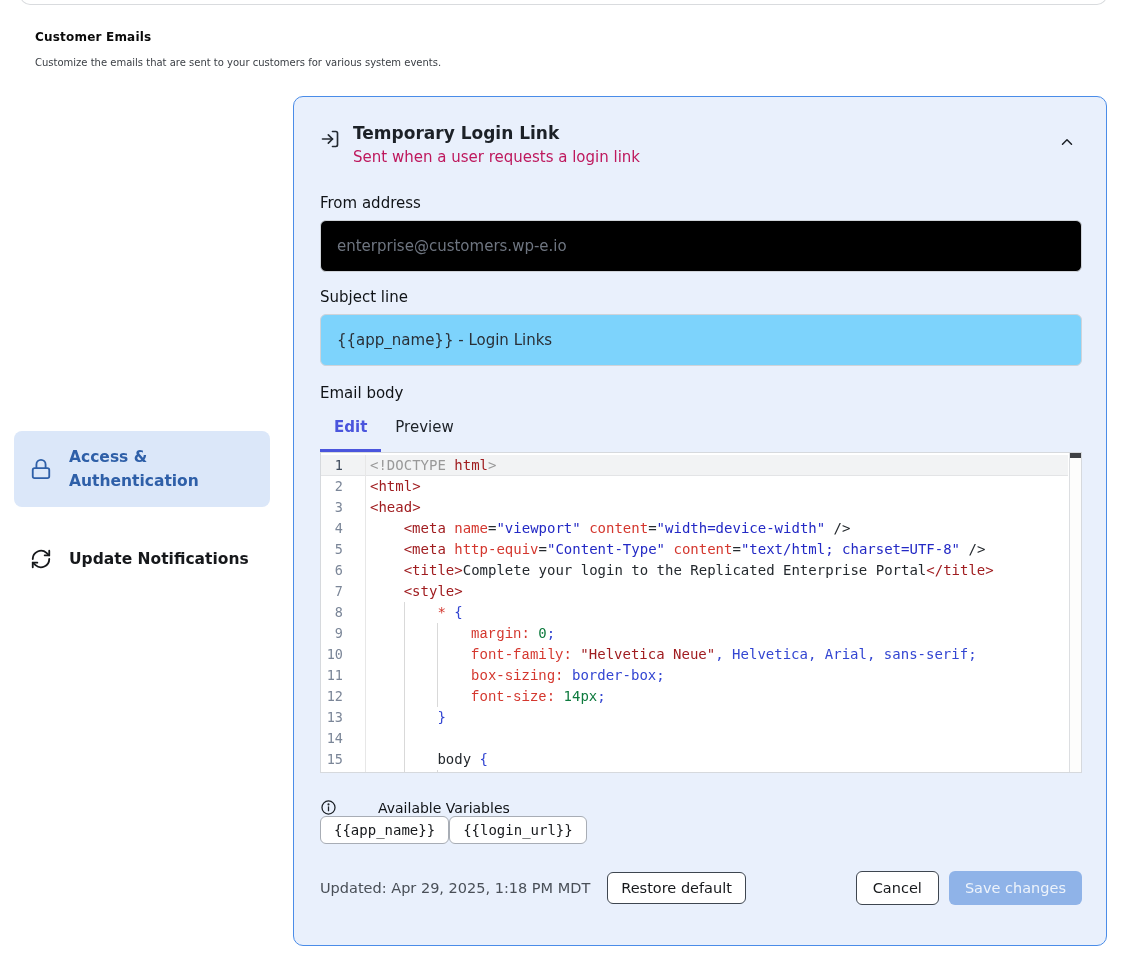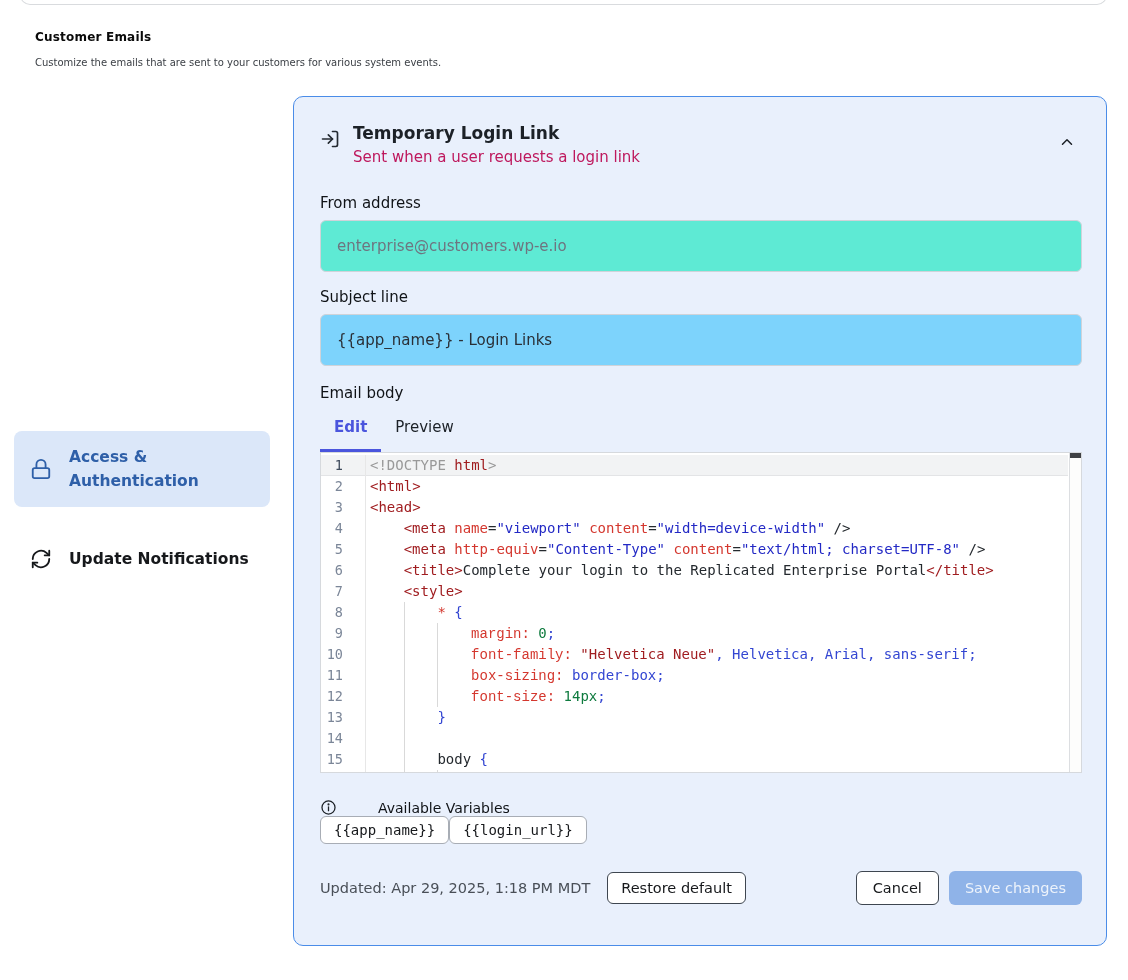--- a/index.html
+++ b/index.html
@@ -30,21 +30,21 @@
 
   .panel-header { display:flex; align-items:flex-start; gap:13px; margin-bottom:28px; }
   .panel-header .icon-wrap { margin-top:6px; display:flex; }
   .panel-title { font-size:17px; font-weight:700; color:#1c2127; }
   .panel-subtitle { margin-top:5px; font-size:15px; color:#be185d; }
   .collapse-btn { margin-left:auto; background:none; border:none; cursor:pointer; padding:6px; margin-top:4px; }
 
   .field-label { font-size:15px; color:#101317; margin-bottom:8px; }
   .field-input { width:100%; height:52px; border:1px solid #cfd3d9; border-radius:6px;
     padding:0 16px; font-size:15px; font-family:inherit; outline:none; }
-  .field-input.from { background:#5eead4; color:#6e7580; margin-bottom:16px; }
+  .field-input.from { background:#000000; color:#6e7580; margin-bottom:16px; }
   .field-input.subject { background:#7dd3fc; color:#2a2f36; margin-bottom:14px; }
 
   .email-body-label { margin-top:4px; margin-bottom:12px; }
 
   .tabs { display:flex; margin-top:16px; }
   .tab { padding:0 14px 13px; font-size:15px; color:#1c2127; cursor:pointer; }
   .tab.active { color:#4a55dd; font-weight:700; border-bottom:3px solid #4a55dd; }
 
   
   .editor { position:relative; background:#ffffff; border:1px solid #d6d9dd; height:321px;

